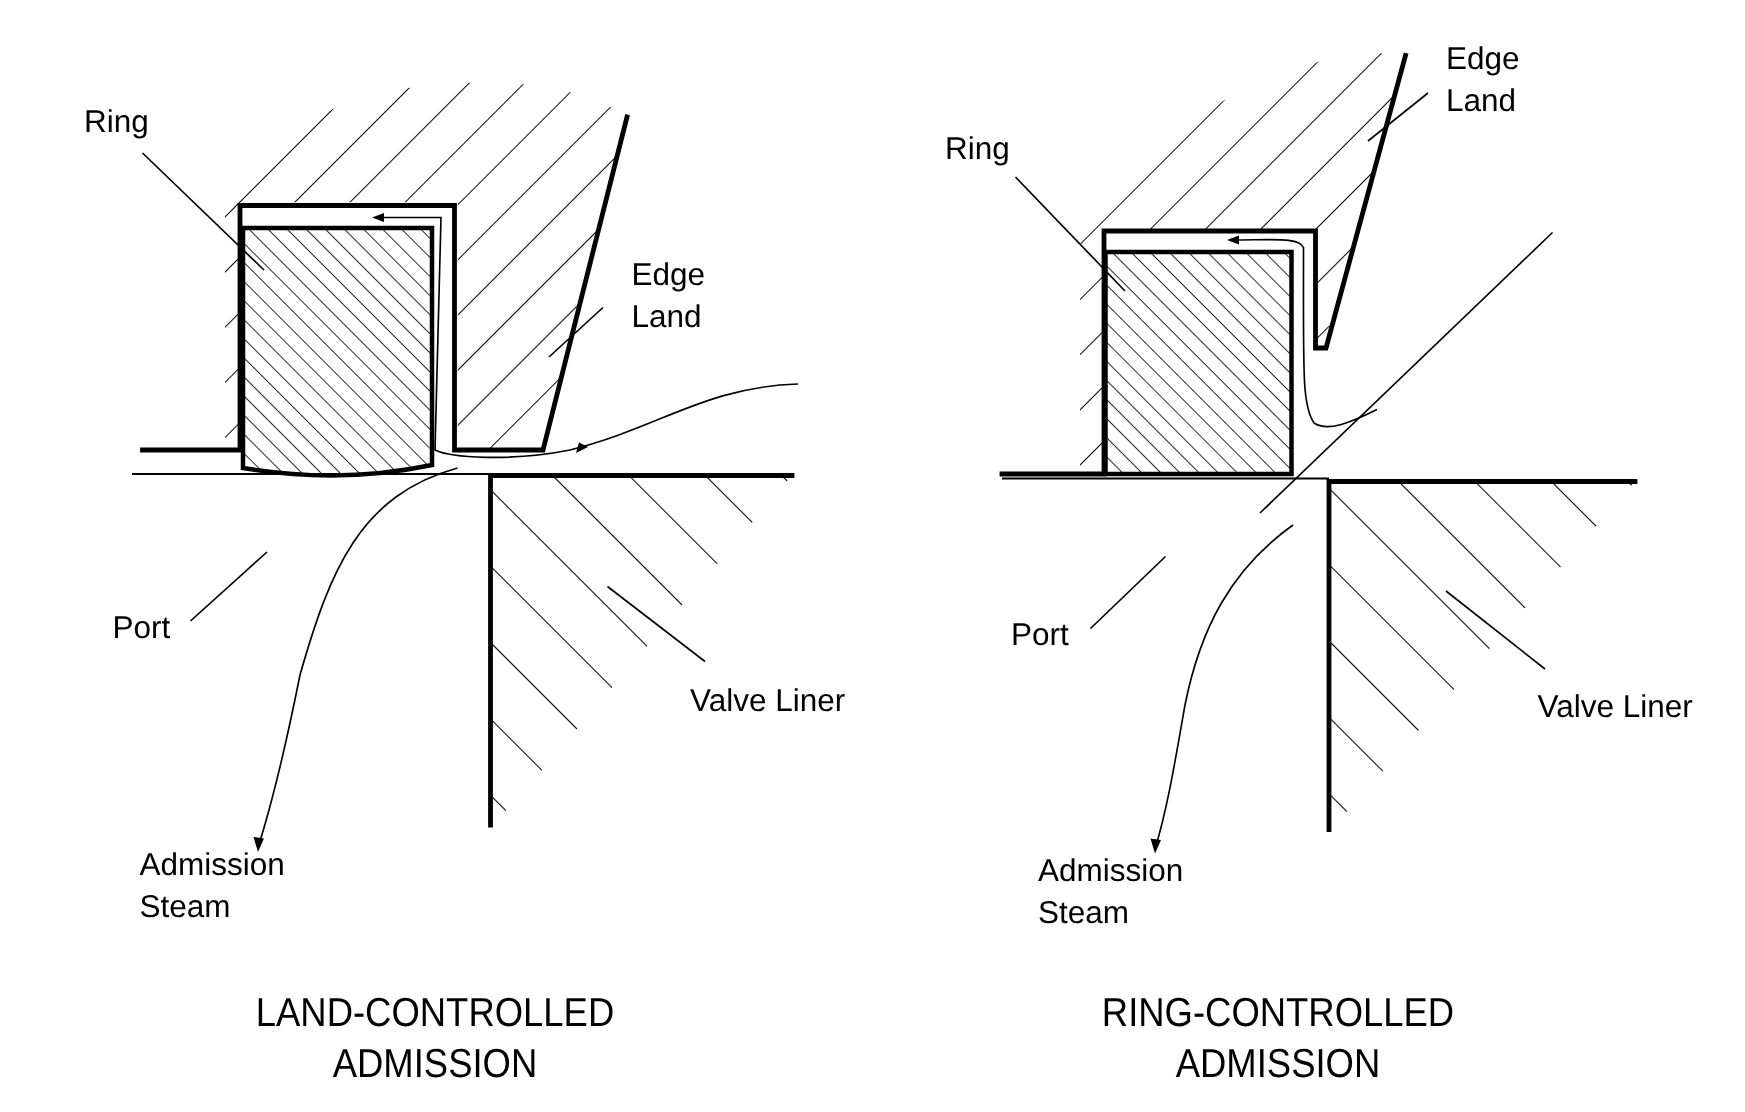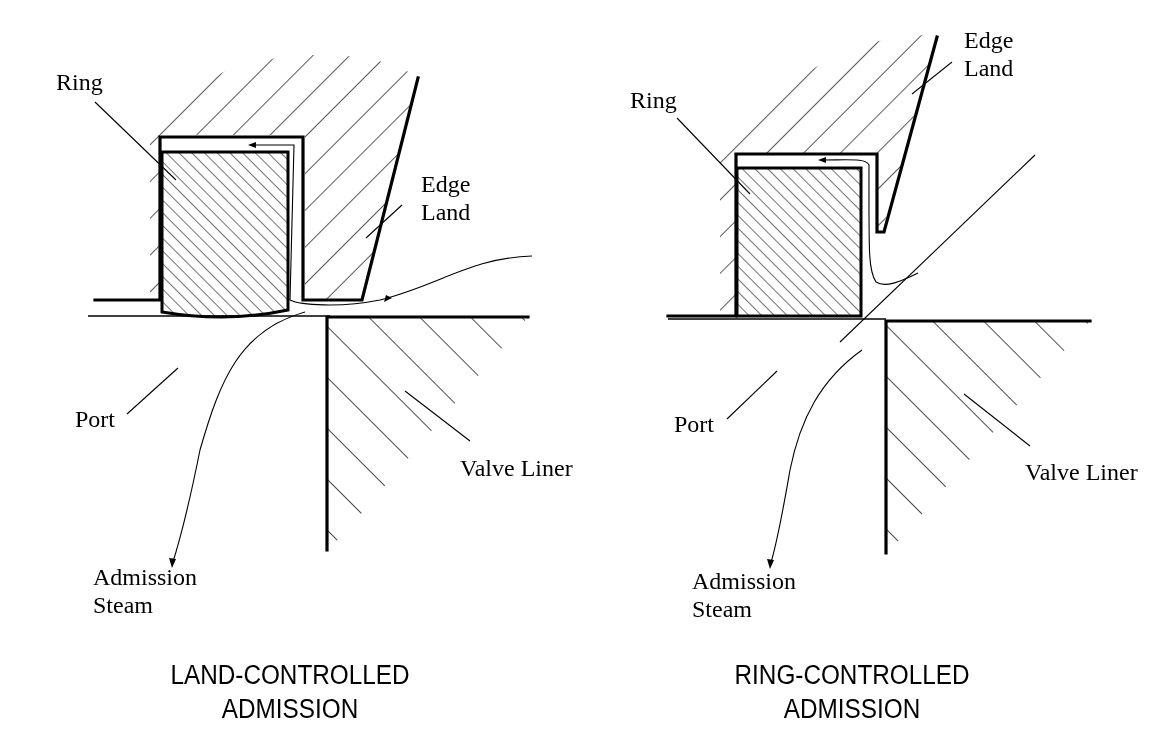--- a/index.html
+++ b/index.html
@@ -1,19 +1,19 @@
 <!DOCTYPE html>
 <html><head>
 <meta charset="utf-8">
 <style>
   html, body { margin: 0; padding: 0; background: #ffffff; }
   body { width: 1163px; height: 741px; position: relative; overflow: hidden;
          font-family: "Liberation Sans", sans-serif; color: #000; }
   svg { position: absolute; left: 0; top: 0; }
-  .lbl { position: absolute; font-size: 24px; line-height: 28px; white-space: pre; font-family: Liberation Serif, serif; }
+  .lbl { position: absolute; font-size: 21px; line-height: 28px; white-space: pre; }
   .cap { position: absolute; font-size: 27px; line-height: 34px; text-align: center;
          transform: scaleX(0.9); transform-origin: center; letter-spacing: 0px; }
   .thick { stroke: #000; stroke-width: 3.2; fill: none; stroke-linecap: square; }
   .thin { stroke: #000; stroke-width: 1.3; fill: none; }
   .hair { stroke: #000; stroke-width: 1.1; fill: none; }
 </style>
 </head>
 <body>
 
 <svg width="1163" height="741" viewBox="0 0 1163 741">

